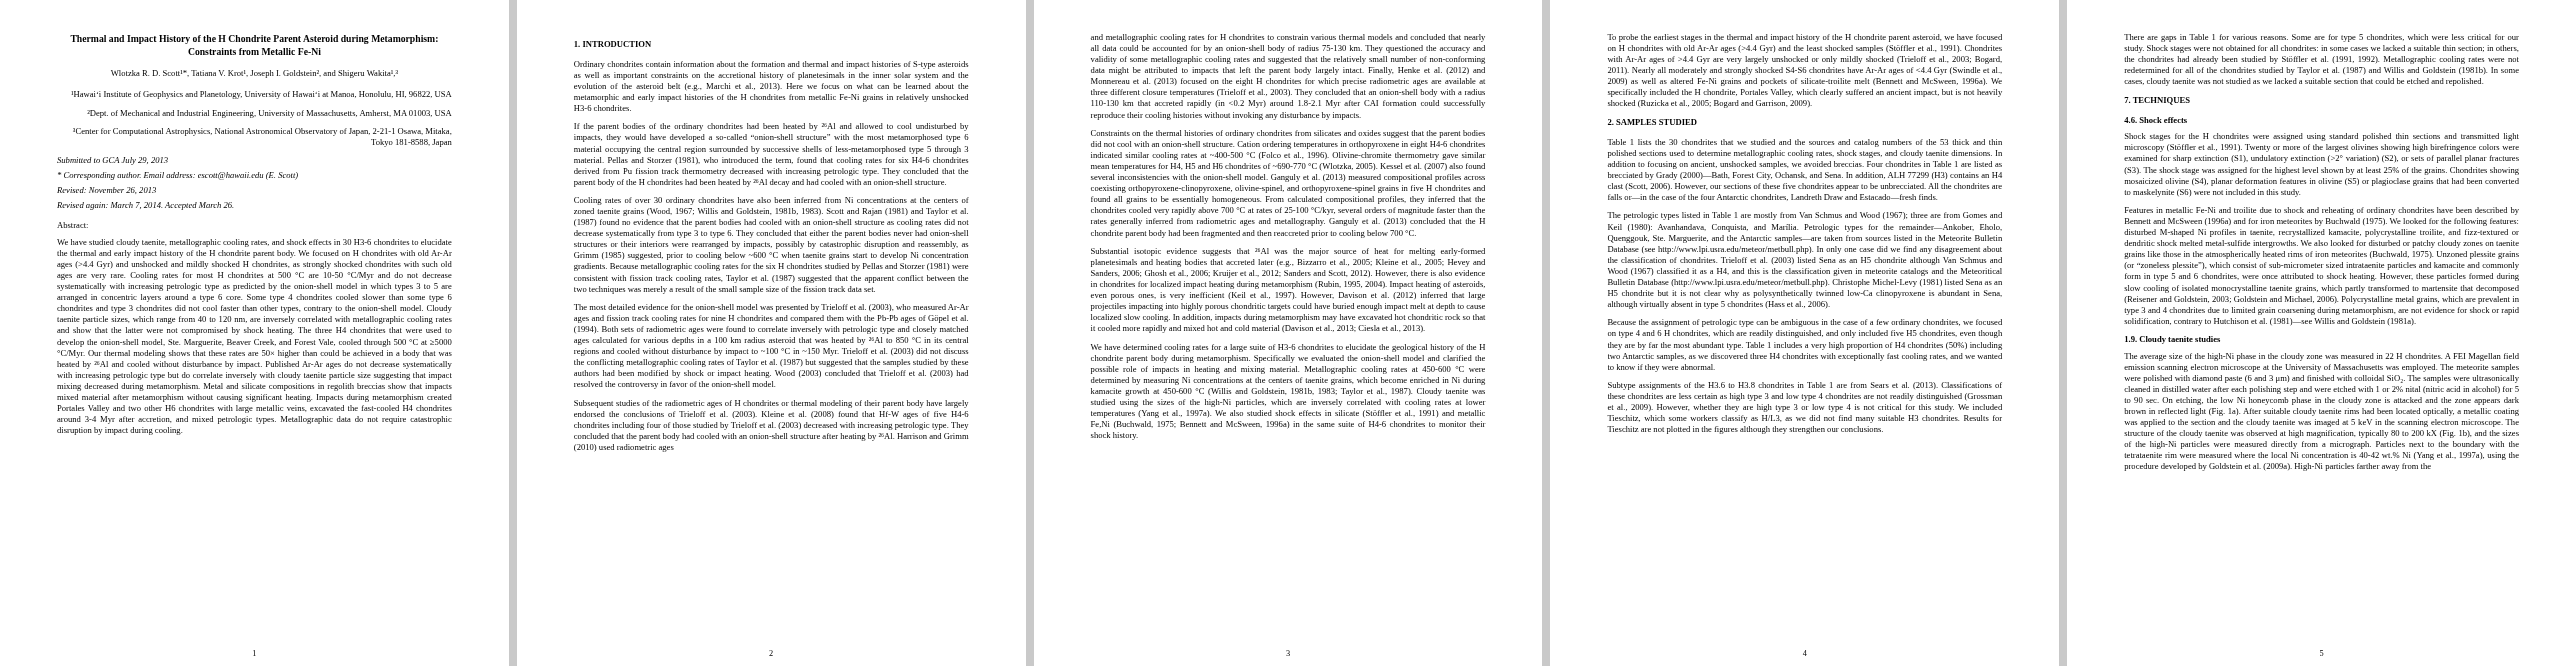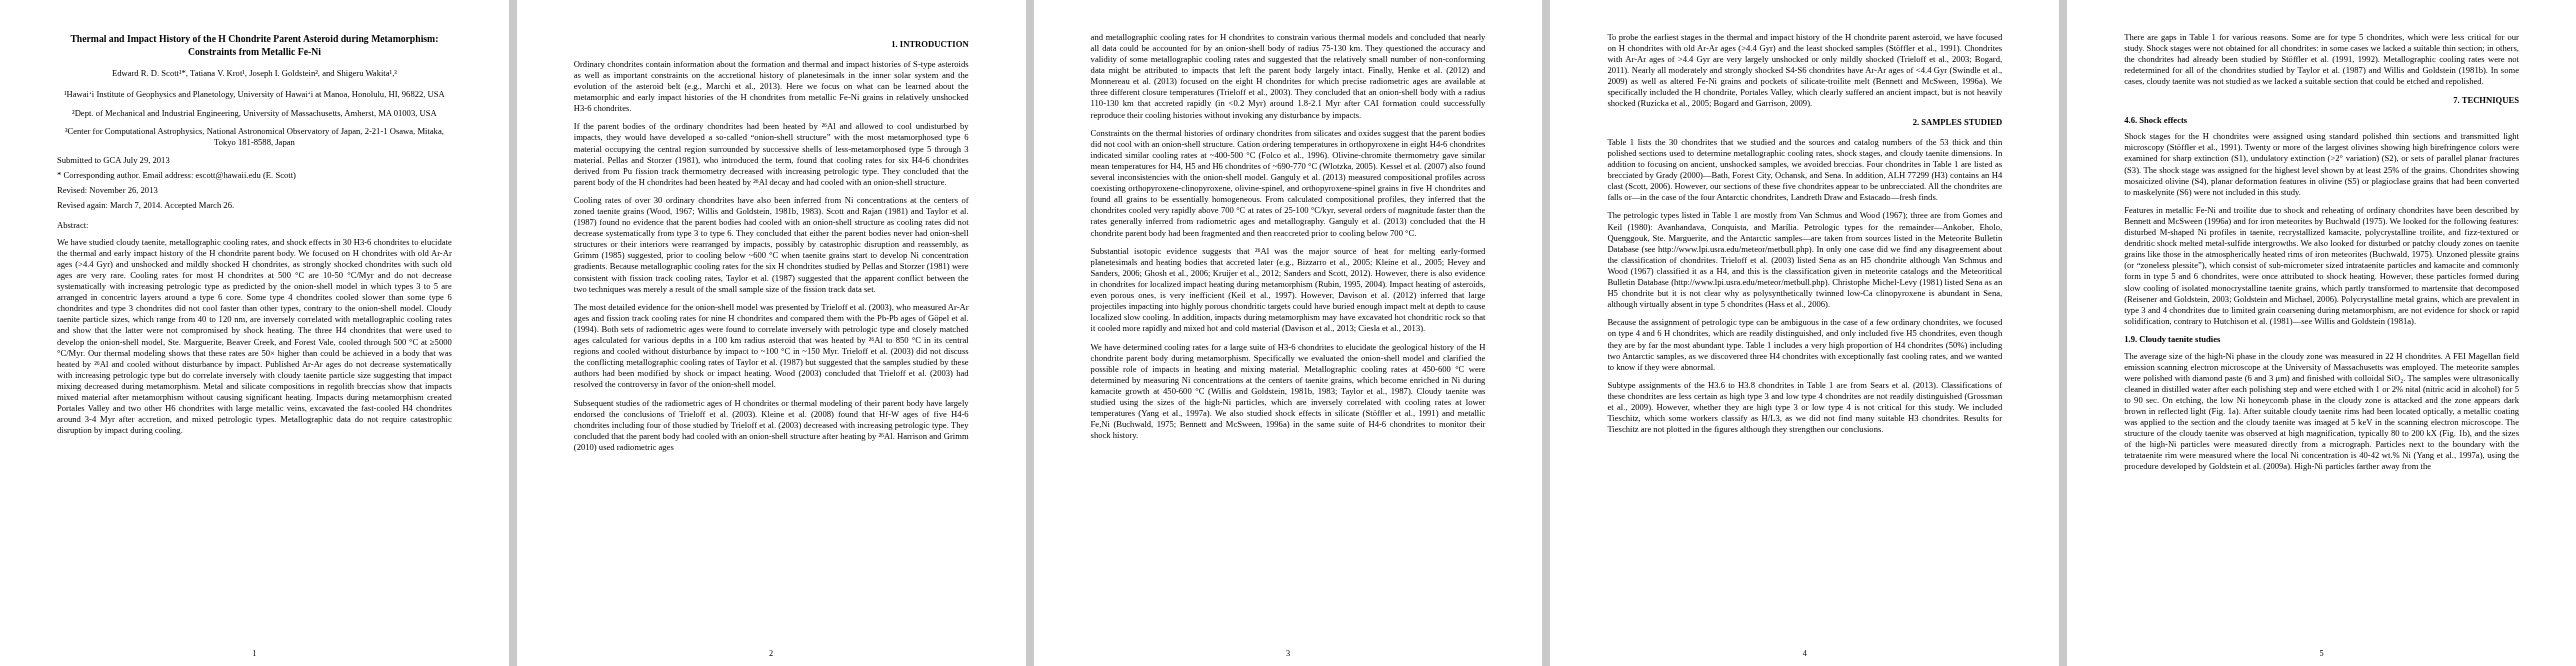--- a/index.html
+++ b/index.html
@@ -36,36 +36,37 @@
     text-align: center;
     font-size: 9.7px;
     line-height: 1.35;
     margin-bottom: 10px;
   }
   .blk-authors {
     text-align: center;
     margin-bottom: 10px;
   }
   .blk-affiliation {
-    text-align: center;
+    text-align: right;
     margin-bottom: 7.2px;
   }
   .blk-meta {
     text-align: left;
     margin-bottom: 3.9px;
+    font-style: italic;
   }
   .blk-abstract-heading {
     font-weight: normal;
     text-align: left;
     margin-top: 9px;
     margin-bottom: 5.6px;
   }
   .blk-section-heading {
     font-weight: bold;
-    text-align: right;
+    text-align: left;
     margin: 6.7px 0 9px 0;
   }
   .blk-subsection-heading {
     font-weight: bold;
     text-align: left;
     margin: 4.4px 0 5.6px 0;
   }
   .blk-paragraph {
     margin-bottom: 7.2px;
   }
@@ -78,21 +79,21 @@
     font-size: 8.3px;
   }
 </style>
 </head>
 <body>
 
 <div id="paper" class="paper-strip">
     <div class="page">
       <div class="page-content">
         <div class="blk-title">Thermal and Impact History of the H Chondrite Parent Asteroid during Metamorphism: Constraints from Metallic Fe-Ni</div>
-        <div class="blk-authors">Edward R. D. Scott¹*, Tatiana V. Krot¹, Joseph I. Goldstein², and Shigeru Wakita¹,³</div>
+        <div class="blk-authors">Wlotzka R. D. Scott¹*, Tatiana V. Krot¹, Joseph I. Goldstein², and Shigeru Wakita¹,³</div>
         <div class="blk-affiliation">¹Hawai‘i Institute of Geophysics and Planetology, University of Hawai‘i at Manoa, Honolulu, HI, 96822, USA</div>
         <div class="blk-affiliation">²Dept. of Mechanical and Industrial Engineering, University of Massachusetts, Amherst, MA 01003, USA</div>
         <div class="blk-affiliation">³Center for Computational Astrophysics, National Astronomical Observatory of Japan, 2-21-1 Osawa, Mitaka, Tokyo 181-8588, Japan</div>
         <div class="blk-meta">Submitted to GCA July 29, 2013</div>
         <div class="blk-meta">* Corresponding author. Email address: escott@hawaii.edu (E. Scott)</div>
         <div class="blk-meta">Revised: November 26, 2013</div>
         <div class="blk-meta">Revised again: March 7, 2014. Accepted March 26.</div>
         <div class="blk-abstract-heading">Abstract:</div>
         <div class="blk-paragraph">We have studied cloudy taenite, metallographic cooling rates, and shock effects in 30 H3-6 chondrites to elucidate the thermal and early impact history of the H chondrite parent body. We focused on H chondrites with old Ar-Ar ages (&gt;4.4 Gyr) and unshocked and mildly shocked H chondrites, as strongly shocked chondrites with such old ages are very rare. Cooling rates for most H chondrites at 500 °C are 10-50 °C/Myr and do not decrease systematically with increasing petrologic type as predicted by the onion-shell model in which types 3 to 5 are arranged in concentric layers around a type 6 core. Some type 4 chondrites cooled slower than some type 6 chondrites and type 3 chondrites did not cool faster than other types, contrary to the onion-shell model. Cloudy taenite particle sizes, which range from 40 to 120 nm, are inversely correlated with metallographic cooling rates and show that the latter were not compromised by shock heating. The three H4 chondrites that were used to develop the onion-shell model, Ste. Marguerite, Beaver Creek, and Forest Vale, cooled through 500 °C at ≥5000 °C/Myr. Our thermal modeling shows that these rates are 50× higher than could be achieved in a body that was heated by ²⁶Al and cooled without disturbance by impact. Published Ar-Ar ages do not decrease systematically with increasing petrologic type but do correlate inversely with cloudy taenite particle size suggesting that impact mixing decreased during metamorphism. Metal and silicate compositions in regolith breccias show that impacts mixed material after metamorphism without causing significant heating. Impacts during metamorphism created Portales Valley and two other H6 chondrites with large metallic veins, excavated the fast-cooled H4 chondrites around 3-4 Myr after accretion, and mixed petrologic types. Metallographic data do not require catastrophic disruption by impact during cooling.</div>
       </div>

